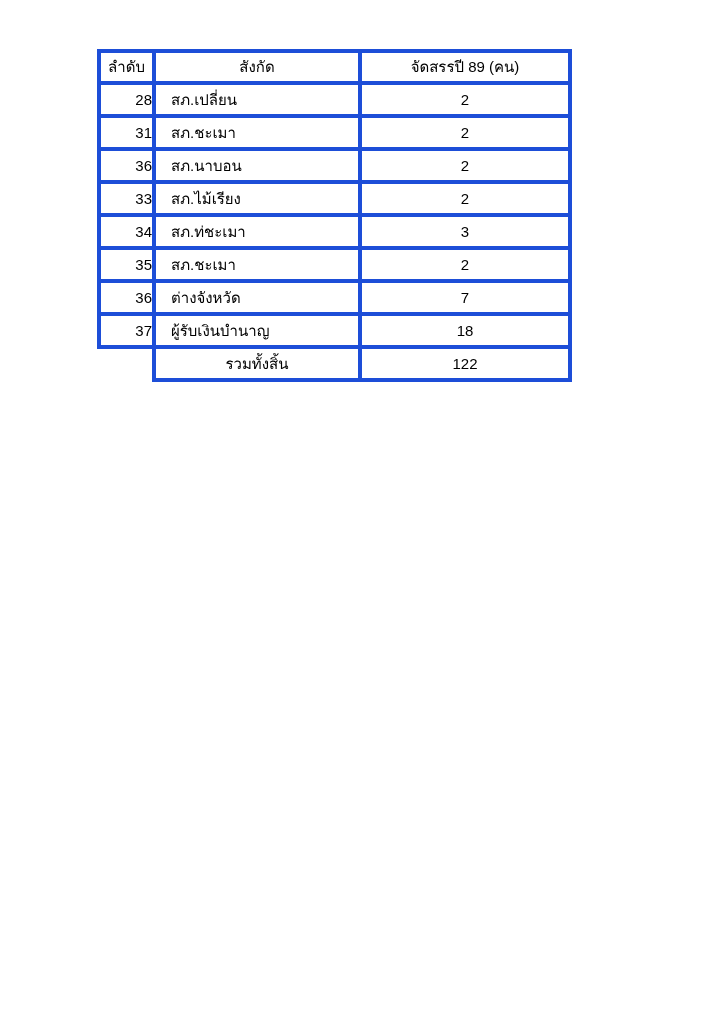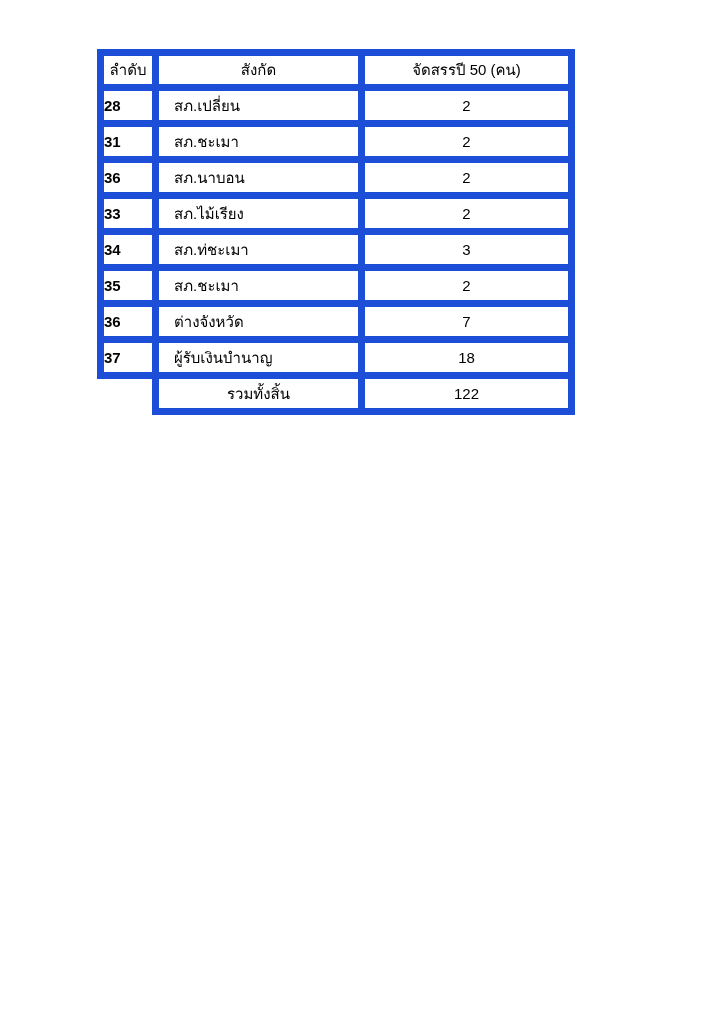--- a/index.html
+++ b/index.html
@@ -23,35 +23,35 @@
     border-collapse: collapse;
     table-layout: fixed;
     color: #000000;
     font-size: 15px;
   }
   col.c1 { width: 55px; }
   col.c2 { width: 206px; }
   col.c3 { width: 210px; }
   .alloc-table th,
   .alloc-table td {
-    border: 7px solid #1d4ed8;
+    border: 4px solid #1d4ed8;
     padding: 0;
     vertical-align: middle;
     overflow: hidden;
     white-space: nowrap;
   }
   .alloc-table thead th {
     height: 28px;
     font-weight: normal;
     text-align: center;
   }
   .alloc-table tbody td {
     height: 29px;
   }
-  td.num  { text-align: left; font-weight: bold; }
+  td.num  { text-align: right; }
   td.val  { text-align: center; }
   td.unit { text-align: left; padding-left: 15px; }
   tr.total-row td.ghost {
     border-left: none;
     border-bottom: none;
     background: transparent;
   }
   td.total-label { text-align: center; margin-left: 8px; }
 </style>
 </head>
@@ -61,21 +61,21 @@
   <table class="alloc-table">
     <colgroup>
       <col class="c1">
       <col class="c2">
       <col class="c3">
     </colgroup>
     <thead>
       <tr>
         <th>ลำดับ</th>
         <th>สังกัด</th>
-        <th>จัดสรรปี 50 (คน)</th>
+        <th>จัดสรรปี 89 (คน)</th>
       </tr>
     </thead>
     <tbody>
 
         <tr>
           <td class="num">28</td>
           <td class="unit">สภ.เปลี่ยน</td>
           <td class="val">2</td>
         </tr>
 

